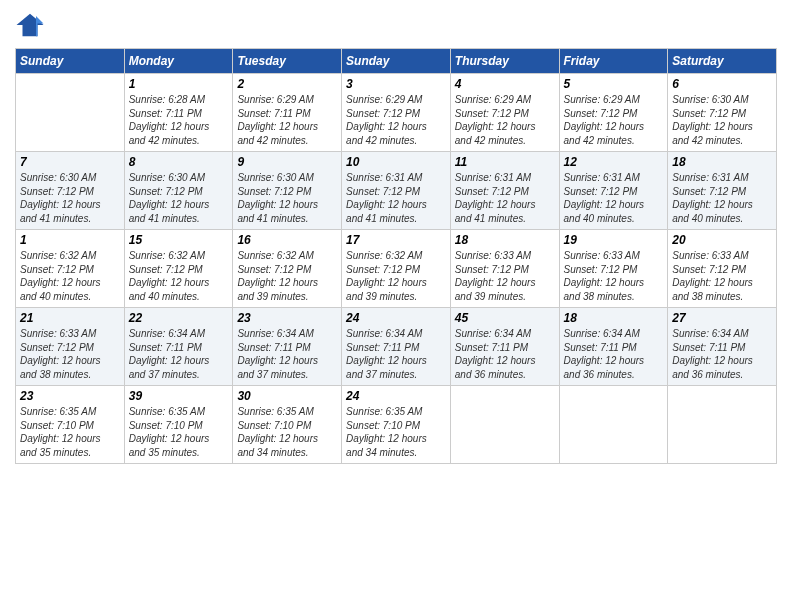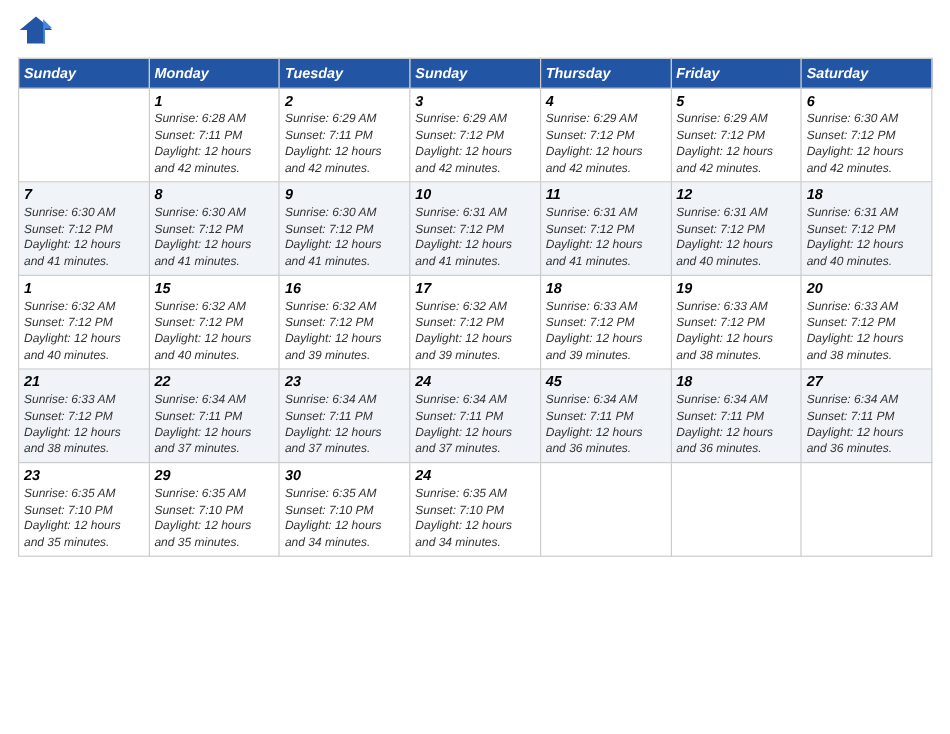--- a/index.html
+++ b/index.html
@@ -242,21 +242,21 @@
             <span class="day-number">27</span>
             <div class="day-info">Sunrise: 6:34 AM<br>Sunset: 7:11 PM<br>Daylight: 12 hours<br>and 36 minutes.</div>
           </td>
         </tr>
         <tr>
           <td>
             <span class="day-number">23</span>
             <div class="day-info">Sunrise: 6:35 AM<br>Sunset: 7:10 PM<br>Daylight: 12 hours<br>and 35 minutes.</div>
           </td>
           <td>
-            <span class="day-number">29</span>
+            <span class="day-number">39</span>
             <div class="day-info">Sunrise: 6:35 AM<br>Sunset: 7:10 PM<br>Daylight: 12 hours<br>and 35 minutes.</div>
           </td>
           <td>
             <span class="day-number">30</span>
             <div class="day-info">Sunrise: 6:35 AM<br>Sunset: 7:10 PM<br>Daylight: 12 hours<br>and 34 minutes.</div>
           </td>
           <td>
             <span class="day-number">24</span>
             <div class="day-info">Sunrise: 6:35 AM<br>Sunset: 7:10 PM<br>Daylight: 12 hours<br>and 34 minutes.</div>
           </td>

